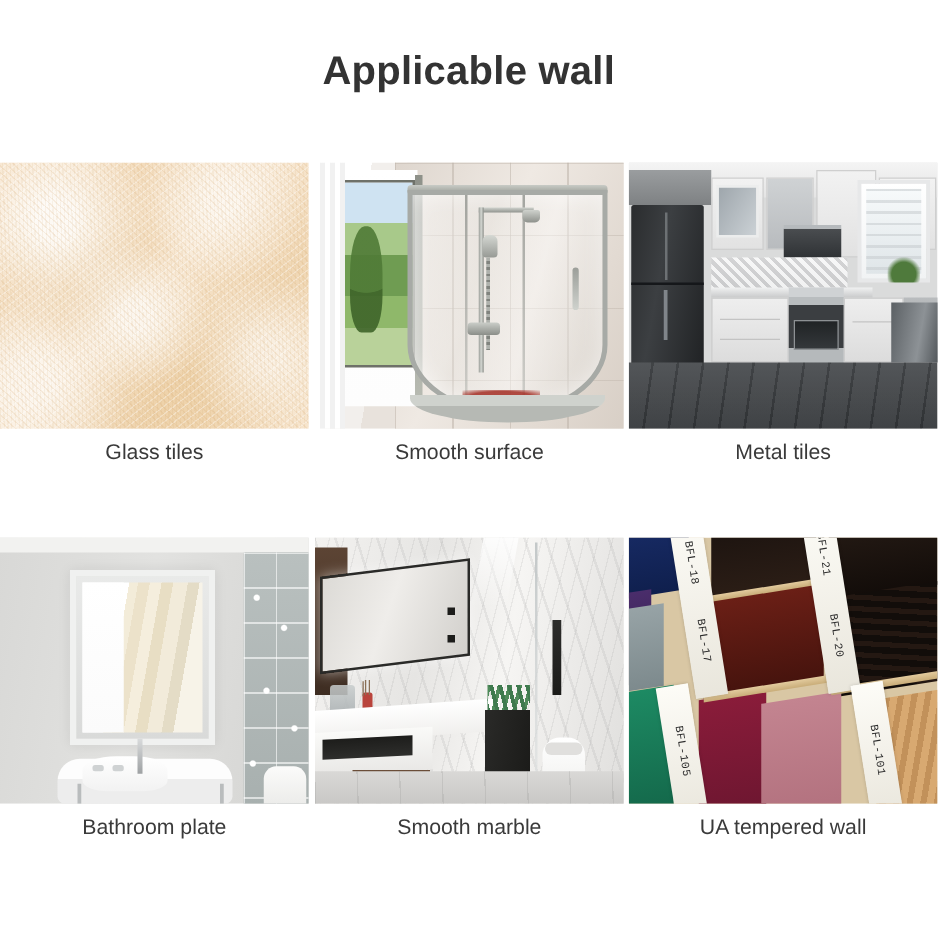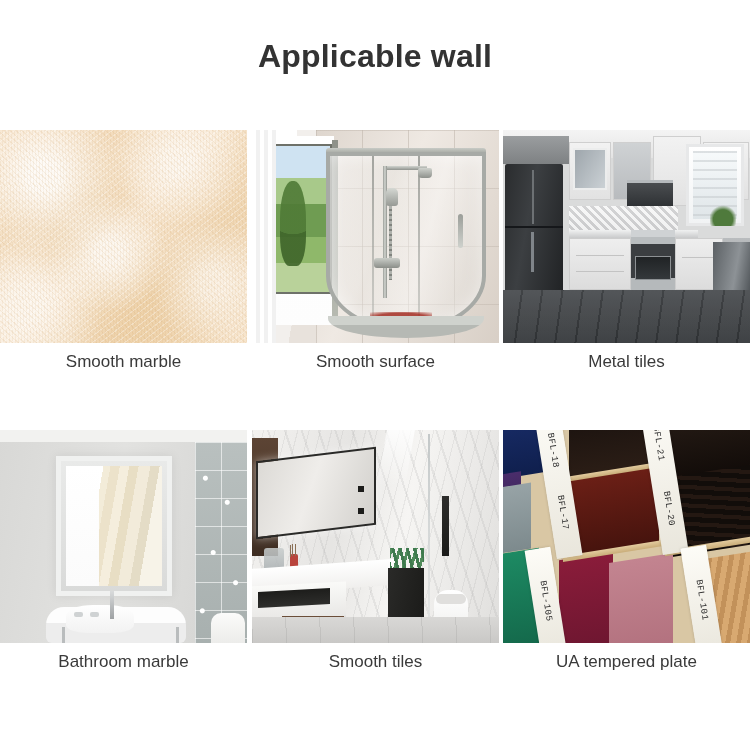--- a/index.html
+++ b/index.html
@@ -554,21 +554,21 @@
         <div class="kt-dish"></div>
         <div class="kt-window"></div>
         <div class="kt-plant"></div>
         <div class="kt-fridge">
           <div class="kt-fridge-handle"></div>
         </div>
         <div class="kt-floor"></div>
       </div>
     </div>
 
-    <div class="caption c1">Smooth marble</div>
+    <div class="caption c1">Glass tiles</div>
     <div class="caption c2">Smooth surface</div>
     <div class="caption c3">Metal tiles</div>
   </div>
 
   <div class="grid-row row2">
 
     <div class="cell c1">
       <div class="photo">
         <div class="bm-wall"></div>
         <div class="bm-ceil"></div>
@@ -646,18 +646,18 @@
             <span class="tp-label" style="top:48%;">BFL-105</span>
           </div>
           <div class="tp-strip tp-strip-v" style="left:186px; top:116px; height:112px;">
             <span class="tp-label" style="top:48%;">BFL-101</span>
           </div>
 
         </div>
       </div>
     </div>
 
-    <div class="caption c1">Bathroom marble</div>
-    <div class="caption c2">Smooth tiles</div>
-    <div class="caption c3">UA tempered plate</div>
+    <div class="caption c1">Bathroom plate</div>
+    <div class="caption c2">Smooth marble</div>
+    <div class="caption c3">UA tempered wall</div>
   </div>
 
 </div>
 
 </body></html>

